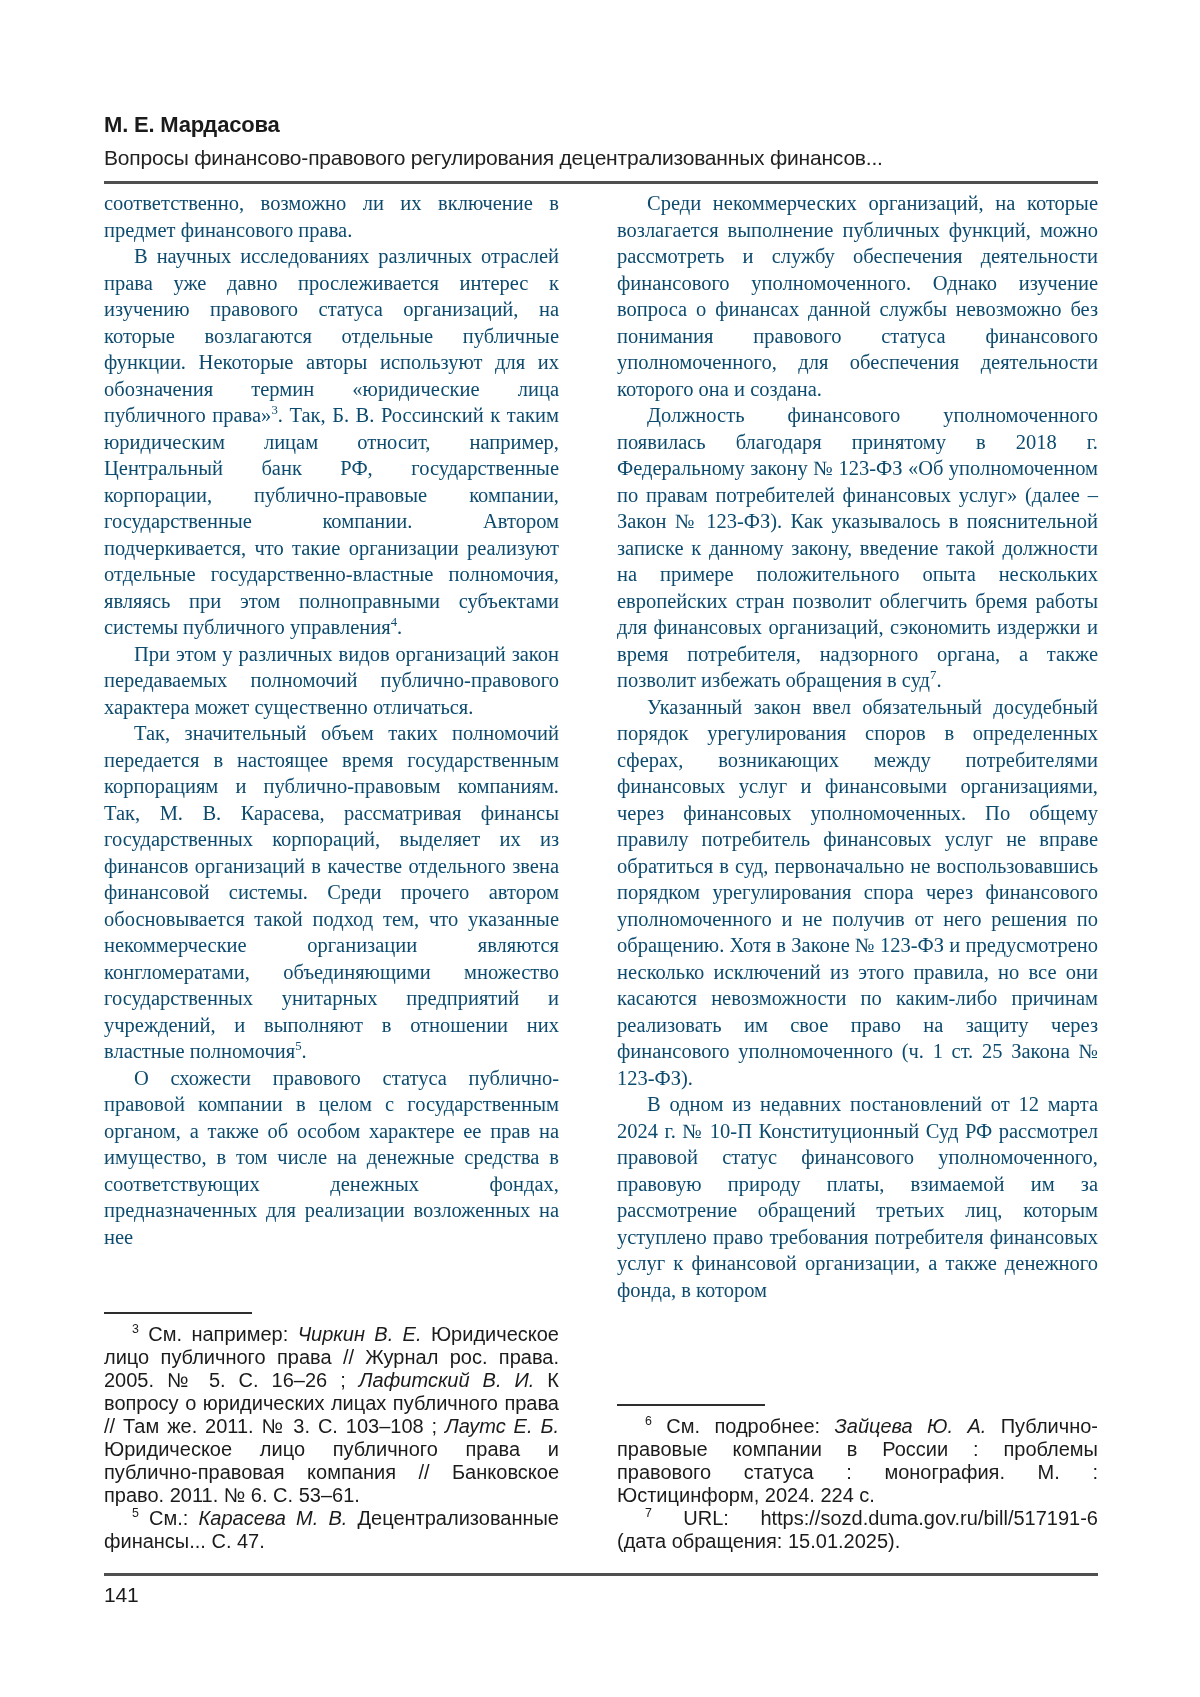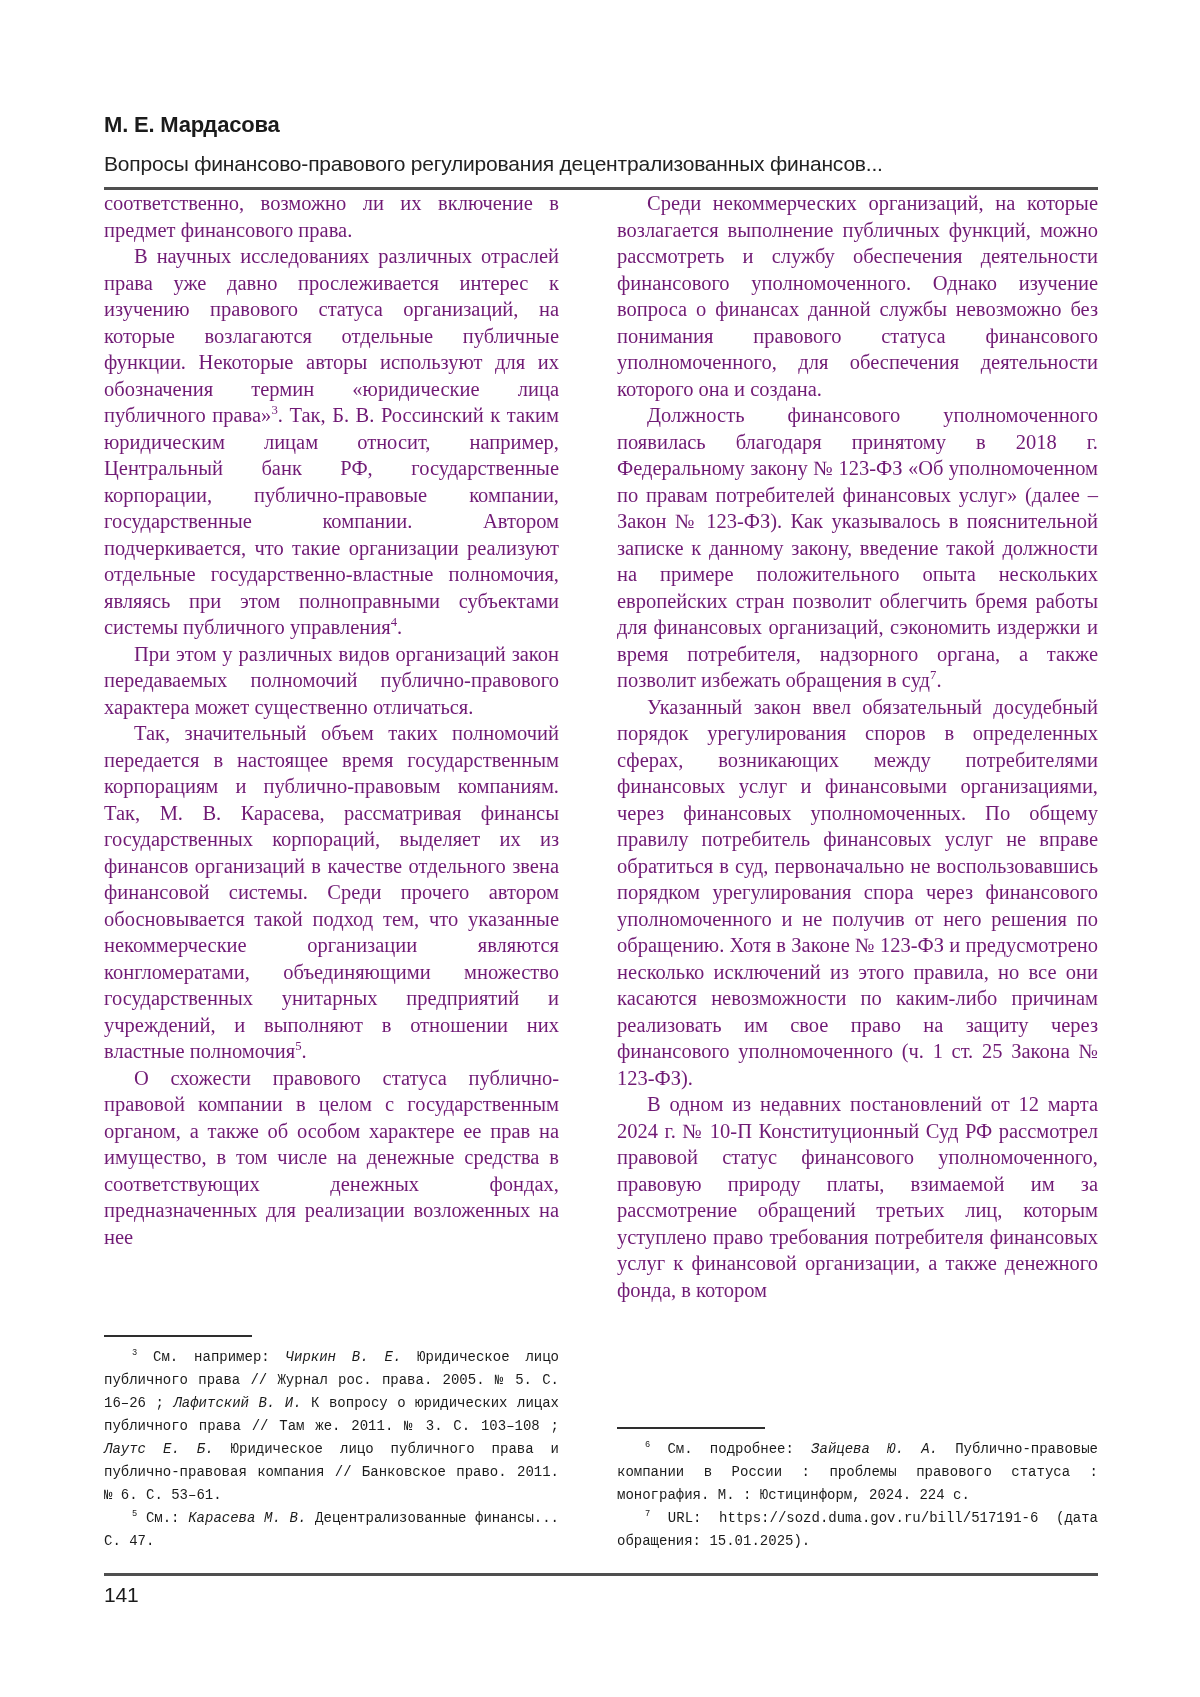--- a/index.html
+++ b/index.html
@@ -29,21 +29,21 @@
     font-size: 22px;
     letter-spacing: -0.2px;
     color: #1b1b1b;
   }
   .rh-title {
     font-family: "Liberation Sans", sans-serif;
     font-weight: 400;
     font-size: 21px;
     letter-spacing: -0.2px;
     color: #222222;
-    margin-top: 14px;
+    margin-top: 8px;
   }
   .header-rule {
     height: 3px;
     background: #4f4f4f;
     margin-top: 11px;
   }
 
   
   .columns {
     position: absolute;
@@ -61,35 +61,35 @@
   }
   .col-left  { width: 455px; }
   .col-right { width: 481px; }
 
   .body-text p.body-p {
     margin: 0;
     font-family: "Liberation Serif", "DejaVu Serif", serif;
     font-size: 20.5px;
     line-height: 26.5px;
     text-align: justify;
-    color: #701a75;
+    color: #0c4a6e;
   }
   .body-p.indent { text-indent: 30px; }
 
   sup.sup {
     font-size: 0.62em;
     line-height: 0;
     vertical-align: super;
   }
   .it { font-style: italic; }
 
   .footnotes {
     margin-top: auto;
-    font-family: Liberation Mono, monospace;
-    font-size: 14px;
+    font-family: Liberation Sans, sans-serif;
+    font-size: 20px;
     line-height: 23px;
     color: #1b1b1b;
   }
   .fn-rule {
     width: 148px;
     height: 2px;
     background: #2e2e2e;
     margin-bottom: 9px;
   }
   .footnotes p.fn {

